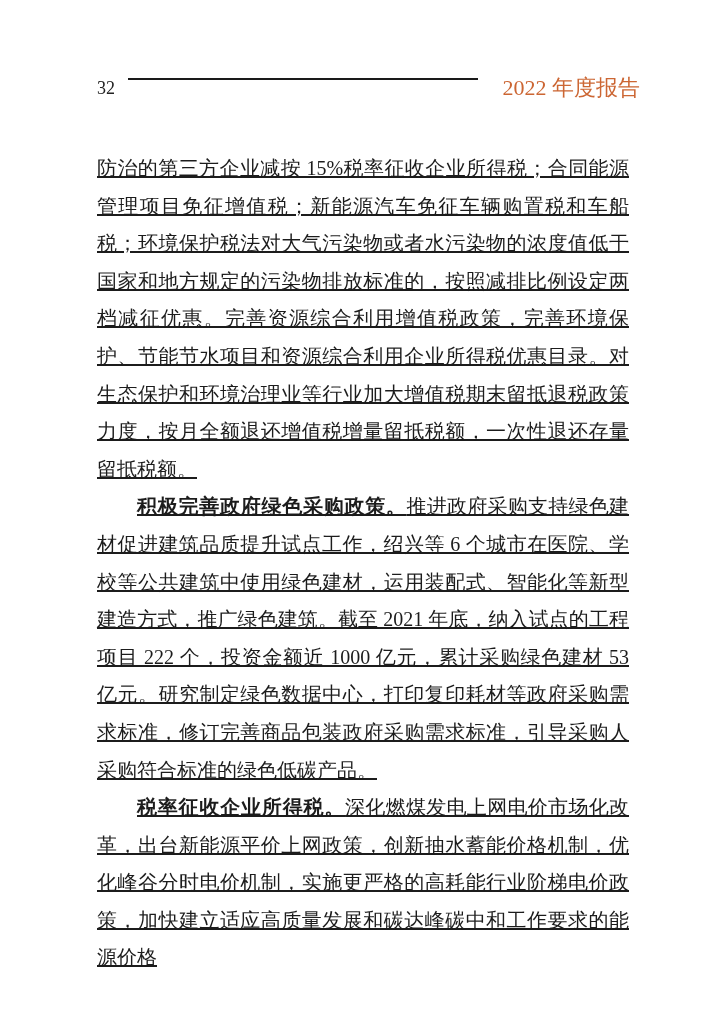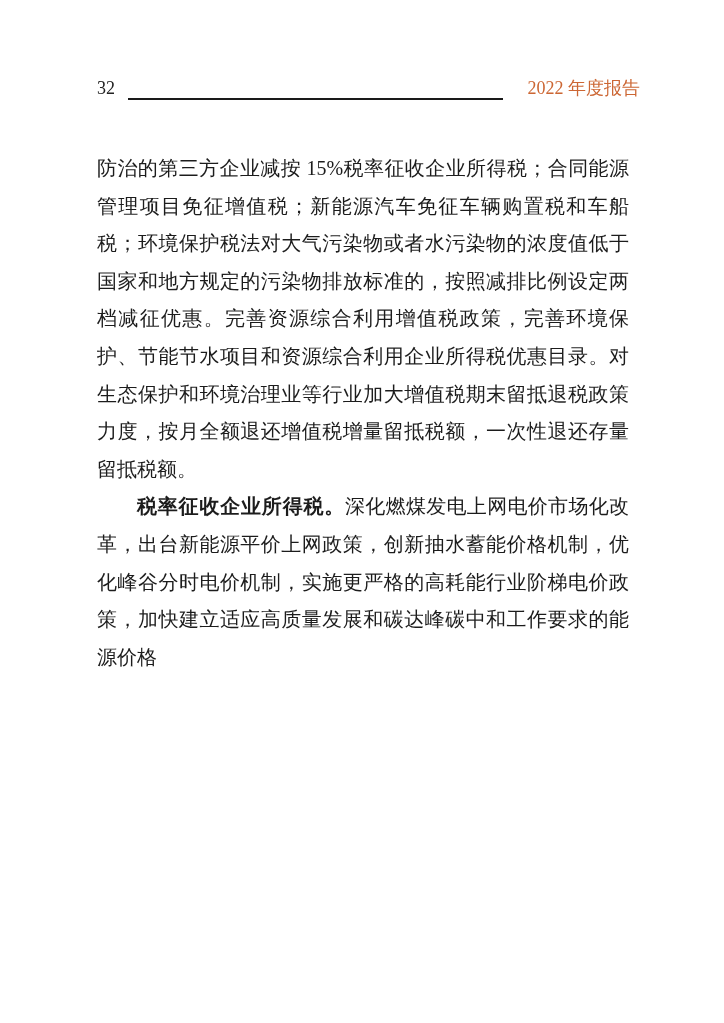--- a/index.html
+++ b/index.html
@@ -13,56 +13,57 @@
   }
   .page {
     position: relative;
     width: 724px;
     height: 1023px;
     background: #ffffff;
   }
   
   .header {
     display: flex;
-    align-items: flex-end;
+    align-items: flex-start;
     margin: 76px 84px 0 97px;
     height: 24px;
   }
   .page-number {
     font-size: 18px;
     color: #222222;
     line-height: 24px;
     flex: 0 0 auto;
   }
   .header-rule {
     flex: 1 1 auto;
     height: 2px;
     background: #1a1a1a;
     margin-left: 13px;
     margin-right: 25px;
     margin-top: 2px;
   }
   .report-title {
-    font-size: 18px;
+    font-size: 22px;
     color: #CC6633;
     line-height: 24px;
     flex: 0 0 auto;
     white-space: nowrap;
   }
   
   .page-body {
     margin: 50px 95px 0 97px;
     font-size: 20px;
     line-height: 37.6px;
     color: #1c1c1c;
     text-align: justify;
   }
   .page-body p {
     margin: 0;
     padding: 0;
+    text-decoration: underline;
   }
   .page-body p.indented {
     text-indent: 2em;
   }
   .lead {
     font-family: "Liberation Sans", "DejaVu Sans", sans-serif;
     font-weight: 700;
     letter-spacing: 0.5px;
   }
 </style>
@@ -76,20 +77,23 @@
     <span class="header-rule"></span>
     <span class="report-title">2022 年度报告</span>
   </div>
 
   <div class="page-body">
 
     <p>
       <span class="lead"></span><span>防治的第三方企业减按 15%税率征收企业所得税；合同能源管理项目免征增值税；新能源汽车免征车辆购置税和车船税；环境保护税法对大气污染物或者水污染物的浓度值低于国家和地方规定的污染物排放标准的，按照减排比例设定两档减征优惠。完善资源综合利用增值税政策，完善环境保护、节能节水项目和资源综合利用企业所得税优惠目录。对生态保护和环境治理业等行业加大增值税期末留抵退税政策力度，按月全额退还增值税增量留抵税额，一次性退还存量留抵税额。</span>
     </p>
 
+    <p class="indented">
+      <span class="lead">积极完善政府绿色采购政策。</span><span>推进政府采购支持绿色建材促进建筑品质提升试点工作，绍兴等 6 个城市在医院、学校等公共建筑中使用绿色建材，运用装配式、智能化等新型建造方式，推广绿色建筑。截至 2021 年底，纳入试点的工程项目 222 个，投资金额近 1000 亿元，累计采购绿色建材 53 亿元。研究制定绿色数据中心，打印复印耗材等政府采购需求标准，修订完善商品包装政府采购需求标准，引导采购人采购符合标准的绿色低碳产品。</span>
+    </p>
 
     <p class="indented">
       <span class="lead">税率征收企业所得税。</span><span>深化燃煤发电上网电价市场化改革，出台新能源平价上网政策，创新抽水蓄能价格机制，优化峰谷分时电价机制，实施更严格的高耗能行业阶梯电价政策，加快建立适应高质量发展和碳达峰碳中和工作要求的能源价格</span>
     </p>
 
   </div>
 
 </div>
 
 </body></html>

